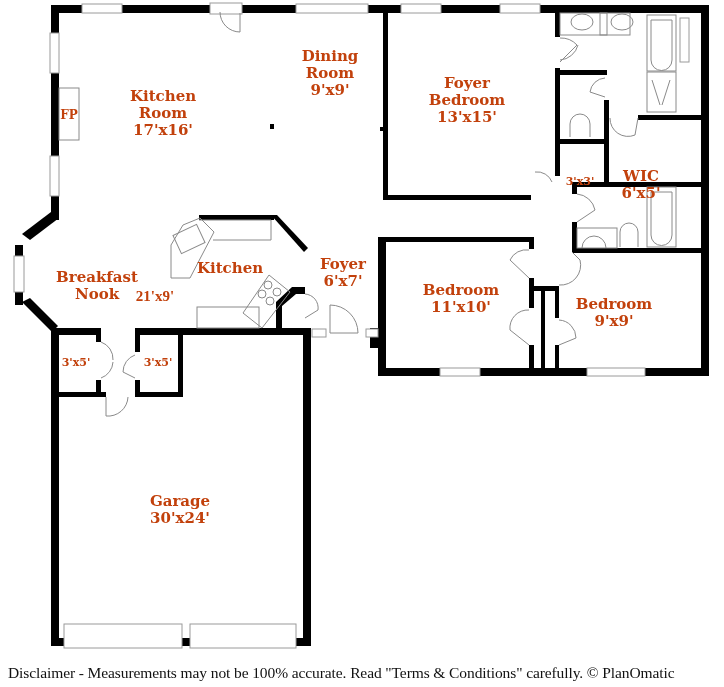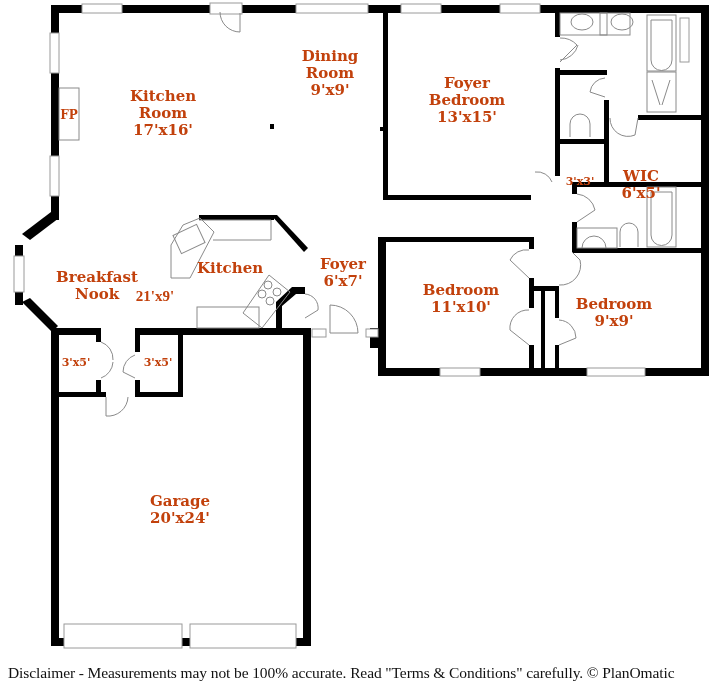--- a/index.html
+++ b/index.html
@@ -207,19 +207,19 @@
   <span class="line">9'x9'</span>
 </div>
 <div class="lbl small" style="left:76px;top:357px;">
   <span class="line">3'x5'</span>
 </div>
 <div class="lbl small" style="left:158px;top:357px;">
   <span class="line">3'x5'</span>
 </div>
 <div class="lbl" style="left:180px;top:493px;">
   <span class="line">Garage</span>
-  <span class="line">20'x24'</span>
+  <span class="line">30'x24'</span>
 </div>
 <div class="lbl fp" style="left:69px;top:107px;">
   <span class="line">FP</span>
 </div>
 
 <div id="disclaimer">Disclaimer - Measurements may not be 100% accurate. Read "Terms &amp; Conditions" carefully. © PlanOmatic</div>
 
 </body></html>

